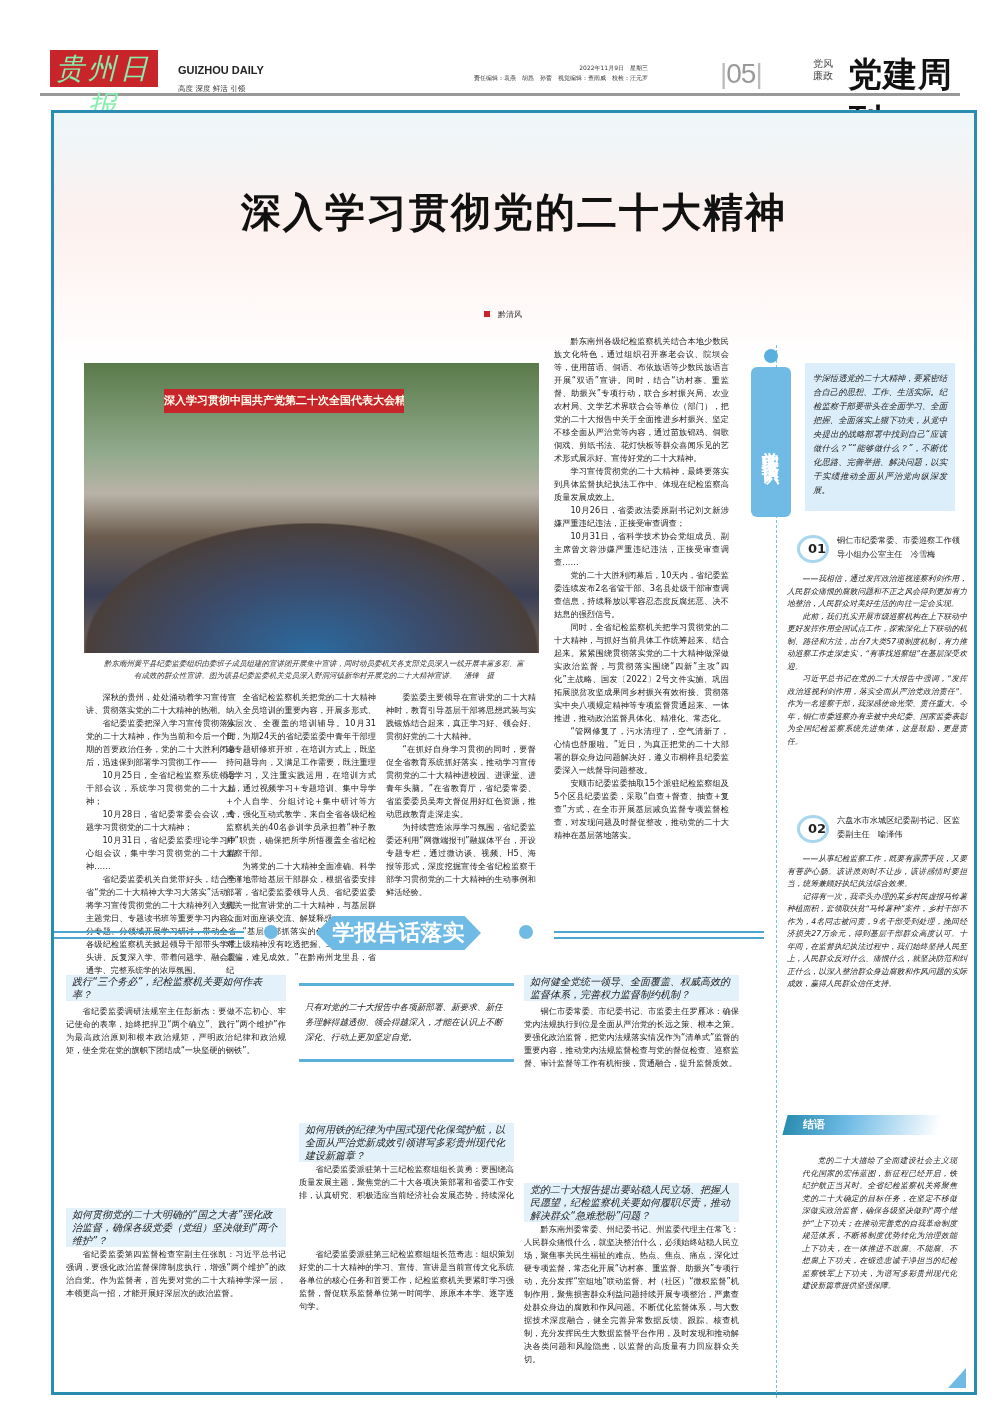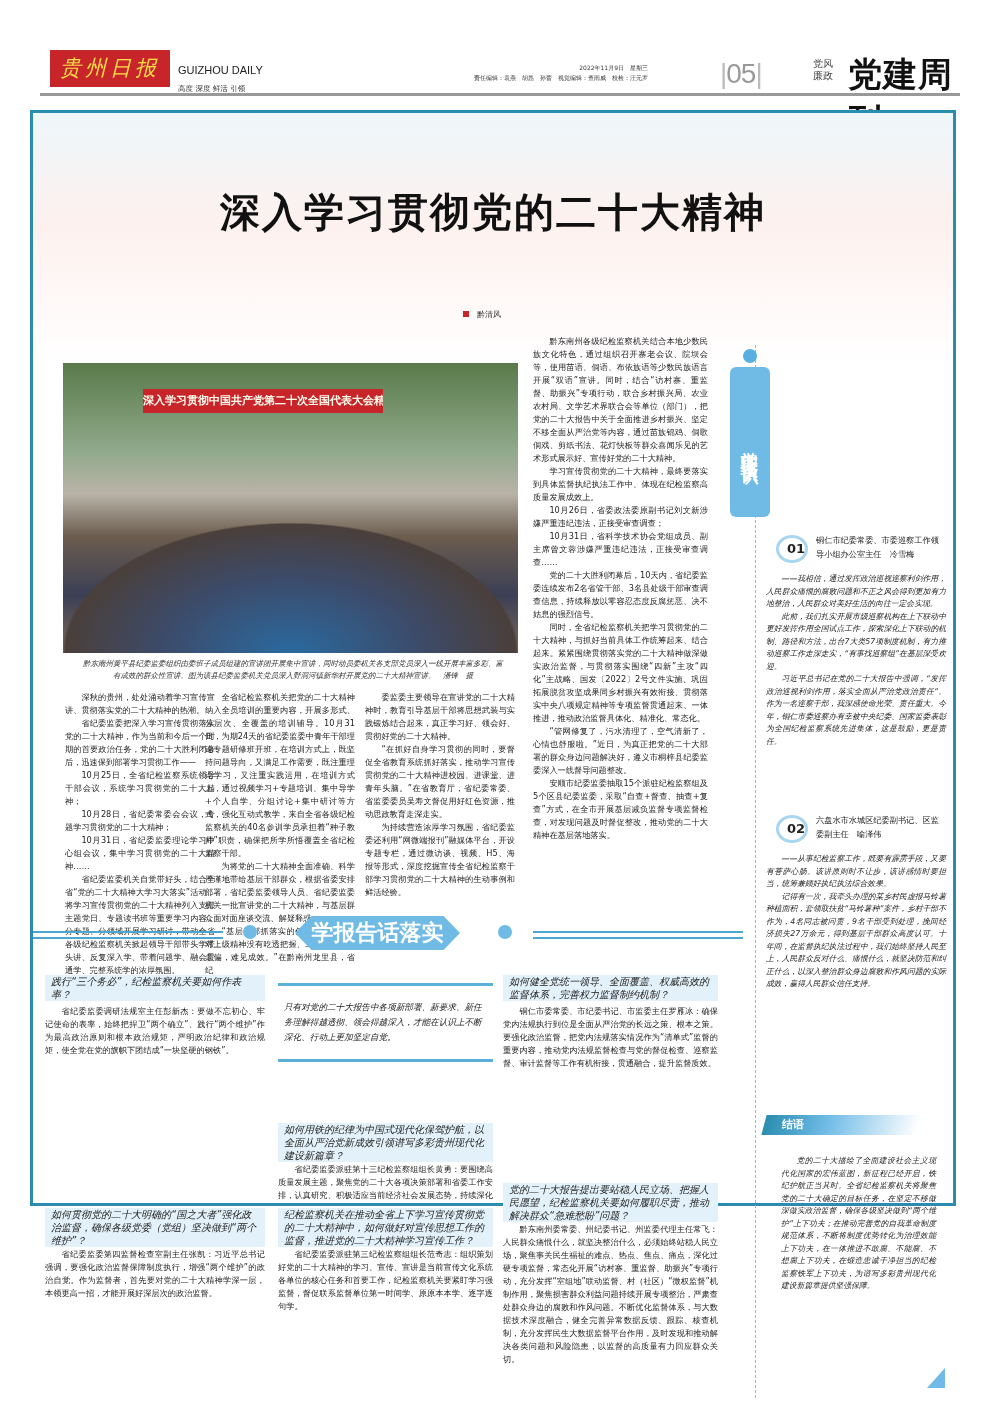--- a/index.html
+++ b/index.html
@@ -1,27 +1,27 @@
 <!DOCTYPE html>
 <html><head>
 <meta charset="utf-8">
 <style>
 *{box-sizing:border-box;margin:0;padding:0}
 body{width:1000px;height:1418px;background:#fff;font-family:"DejaVu Sans",sans-serif;color:#222;position:relative;overflow:hidden}
 .masthead{position:absolute;left:40px;top:48px;width:920px;height:48px;border-bottom:3px solid #999}
-.logo{position:absolute;left:10px;top:2px;width:120px;height:37px;background:#c8252b;color:#fde047;font-family:"DejaVu Serif",serif;font-size:21px;font-style:italic;line-height:37px;text-align:center;letter-spacing:4px}
+.logo{position:absolute;left:10px;top:2px;width:108px;height:37px;background:#c8252b;color:#86efac;font-family:"DejaVu Serif",serif;font-size:28px;font-style:italic;line-height:37px;text-align:center;letter-spacing:4px}
 .brand{position:absolute;left:138px;top:16px}
-.brand .en{font-family:"Liberation Sans",sans-serif;font-weight:normal;font-size:11px;color:#222}
+.brand .en{font-family:"Liberation Sans",sans-serif;font-weight:bold;font-size:11px;color:#222}
 .brand .cn{font-size:7.5px;color:#333;margin-top:8px}
 .credits{position:absolute;right:312px;top:15px;text-align:right;font-size:6px;color:#333;line-height:10px}
 .pageno{position:absolute;left:680px;top:10px;font-family:"Liberation Sans",sans-serif;font-size:28px;color:#999;letter-spacing:-1px}
 .pageno .bar{color:#bbb}
 .section-small{position:absolute;left:773px;top:10px;font-size:10px;color:#444;line-height:12px}
 .section-big{position:absolute;left:808px;top:4px;font-size:34px;color:#111;font-weight:bold;letter-spacing:1px}
-.frame{position:absolute;left:30px;top:110px;width:926px;height:1096px;border:3px solid #2a8db0;background:#fff}
+.frame{position:absolute;left:51px;top:110px;width:926px;height:1285px;border:3px solid #2a8db0;background:#fff}
 .hero-bg{position:absolute;left:0;top:0;width:920px;height:250px;background:linear-gradient(180deg,#eef7fb 0%,#fdf1ee 45%,#fff 100%)}
 .headline{position:absolute;left:0;width:920px;text-align:center;font-weight:bold;color:#111;font-size:40px;letter-spacing:2px}
 .h1{top:72px}.h2{top:120px}
 .byline{position:absolute;top:196px;left:430px;font-size:8px;color:#333}
 .byline .sq{display:inline-block;width:6px;height:6px;background:#c8252b;margin-right:8px}
 .photo{position:absolute;left:30px;top:250px;width:455px;height:290px;background:linear-gradient(180deg,#5a7a4a 0%,#8fa98a 30%,#b9b3a8 45%,#6b5c4e 60%,#3b3f55 80%,#7a6a5a 100%);overflow:hidden}
 .photo .banner{position:absolute;left:80px;top:26px;width:240px;height:24px;background:#c8252b;color:#ffe;font-size:11px;line-height:24px;text-align:center;font-weight:bold;white-space:nowrap;overflow:hidden}
 .photo .crowd{position:absolute;left:0;bottom:0;width:100%;height:130px;background:radial-gradient(ellipse at 50% 100%,#2a6aa0 0%,#3c4b6a 40%,#4a3f3a 70%,transparent 71%)}
 .caption{position:absolute;left:50px;top:545px;width:420px;font-size:7.5px;font-style:italic;line-height:12px;color:#333;text-align:center}
 .col{position:absolute;font-size:8.2px;line-height:13px;color:#222;text-align:justify}
@@ -119,21 +119,20 @@
 
   <div class="q-box" style="left:12px;top:862px;width:220px;">践行“三个务必”，纪检监察机关要如何作表率？</div>
   <div class="col" style="left:12px;top:892px;width:220px;">
       <p>省纪委监委调研法规室主任彭新杰：要做不忘初心、牢记使命的表率，始终把捍卫“两个确立”、践行“两个维护”作为最高政治原则和根本政治规矩，严明政治纪律和政治规矩，使全党在党的旗帜下团结成“一块坚硬的钢铁”。</p>
     </div>
   <div class="q-box" style="left:12px;top:1095px;width:220px;">如何贯彻党的二十大明确的“国之大者”强化政治监督，确保各级党委（党组）坚决做到“两个维护”？</div>
   <div class="col" style="left:12px;top:1135px;width:220px;">
       <p>省纪委监委第四监督检查室副主任张凯：习近平总书记强调，要强化政治监督保障制度执行，增强“两个维护”的政治自觉。作为监督者，首先要对党的二十大精神学深一层，本领更高一招，才能开展好深层次的政治监督。</p>
     </div>
 
-  <div class="q-box" style="left:245px;top:1095px;width:215px;">纪检监察机关在推动全省上下学习宣传贯彻党的二十大精神中，如何做好对宣传思想工作的监督，推进党的二十大精神学习宣传工作？</div>
   <div class="col" style="left:245px;top:1135px;width:215px;">
       <p>省纪委监委派驻第三纪检监察组组长范奇志：组织策划好党的二十大精神的学习、宣传、宣讲是当前宣传文化系统各单位的核心任务和首要工作，纪检监察机关要紧盯学习强监督，督促联系监督单位第一时间学、原原本本学、逐字逐句学。</p>
     </div>
 
   <div class="col" style="left:470px;top:990px;width:210px;"></div>
 
   <div class="q-box" style="left:470px;top:862px;width:215px;">如何健全党统一领导、全面覆盖、权威高效的监督体系，完善权力监督制约机制？</div>
   <div class="col" style="left:470px;top:892px;width:215px;">
       <p>铜仁市委常委、市纪委书记、市监委主任罗雁冰：确保党内法规执行到位是全面从严治党的长远之策、根本之策。要强化政治监督，把党内法规落实情况作为“清单式”监督的重要内容，推动党内法规监督检查与党的督促检查、巡察监督、审计监督等工作有机衔接，贯通融合，提升监督质效。</p>
     </div>
@@ -144,20 +143,21 @@
   <div class="q-box" style="left:470px;top:1070px;width:215px;">党的二十大报告提出要站稳人民立场、把握人民愿望，纪检监察机关要如何履职尽责，推动解决群众“急难愁盼”问题？</div>
   <div class="col" style="left:470px;top:1110px;width:215px;">
       <p>黔东南州委常委、州纪委书记、州监委代理主任常飞：人民群众痛恨什么，就坚决整治什么，必须始终站稳人民立场，聚焦事关民生福祉的难点、热点、焦点、痛点，深化过硬专项监督，常态化开展“访村寨、重监督、助振兴”专项行动，充分发挥“室组地”联动监督、村（社区）“微权监督”机制作用，聚焦损害群众利益问题持续开展专项整治，严肃查处群众身边的腐败和作风问题。不断优化监督体系，与大数据技术深度融合，健全完善异常数据反馈、跟踪、核查机制，充分发挥民生大数据监督平台作用，及时发现和推动解决各类问题和风险隐患，以监督的高质量有力回应群众关切。</p>
     </div>
 
   <div class="sidebar">
     <div class="vtab">
       <div class="top"></div>
       <div class="body">学理论谈认识</div>
     </div>
+    <div class="quote-box">学深悟透党的二十大精神，要紧密结合自己的思想、工作、生活实际。纪检监察干部要带头在全面学习、全面把握、全面落实上狠下功夫，从党中央提出的战略部署中找到自己“应该做什么？”“能够做什么？”，不断优化思路、完善举措、解决问题，以实干实绩推动全面从严治党向纵深发展。</div>
 
     <div class="badge" style="left:20px;top:190px">01</div>
     <div class="person" style="left:60px;top:188px;width:125px">铜仁市纪委常委、市委巡察工作领导小组办公室主任　冷雪梅</div>
     <div class="sb-text" style="top:228px">
       <p>——我相信，通过发挥政治巡视巡察利剑作用，人民群众痛恨的腐败问题和不正之风会得到更加有力地整治，人民群众对美好生活的向往一定会实现。</p>
       <p>此前，我们扎实开展市级巡察机构在上下联动中更好发挥作用全国试点工作，探索深化上下联动的机制、路径和方法，出台7大类57项制度机制，有力推动巡察工作走深走实，“有事找巡察组”在基层深受欢迎。</p>
       <p>习近平总书记在党的二十大报告中强调，“发挥政治巡视利剑作用，落实全面从严治党政治责任”。作为一名巡察干部，我深感使命光荣、责任重大。今年，铜仁市委巡察办有幸被中央纪委、国家监委表彰为全国纪检监察系统先进集体，这是鼓励，更是责任。</p>
     </div>
 
     <div class="badge" style="left:20px;top:470px">02</div>

